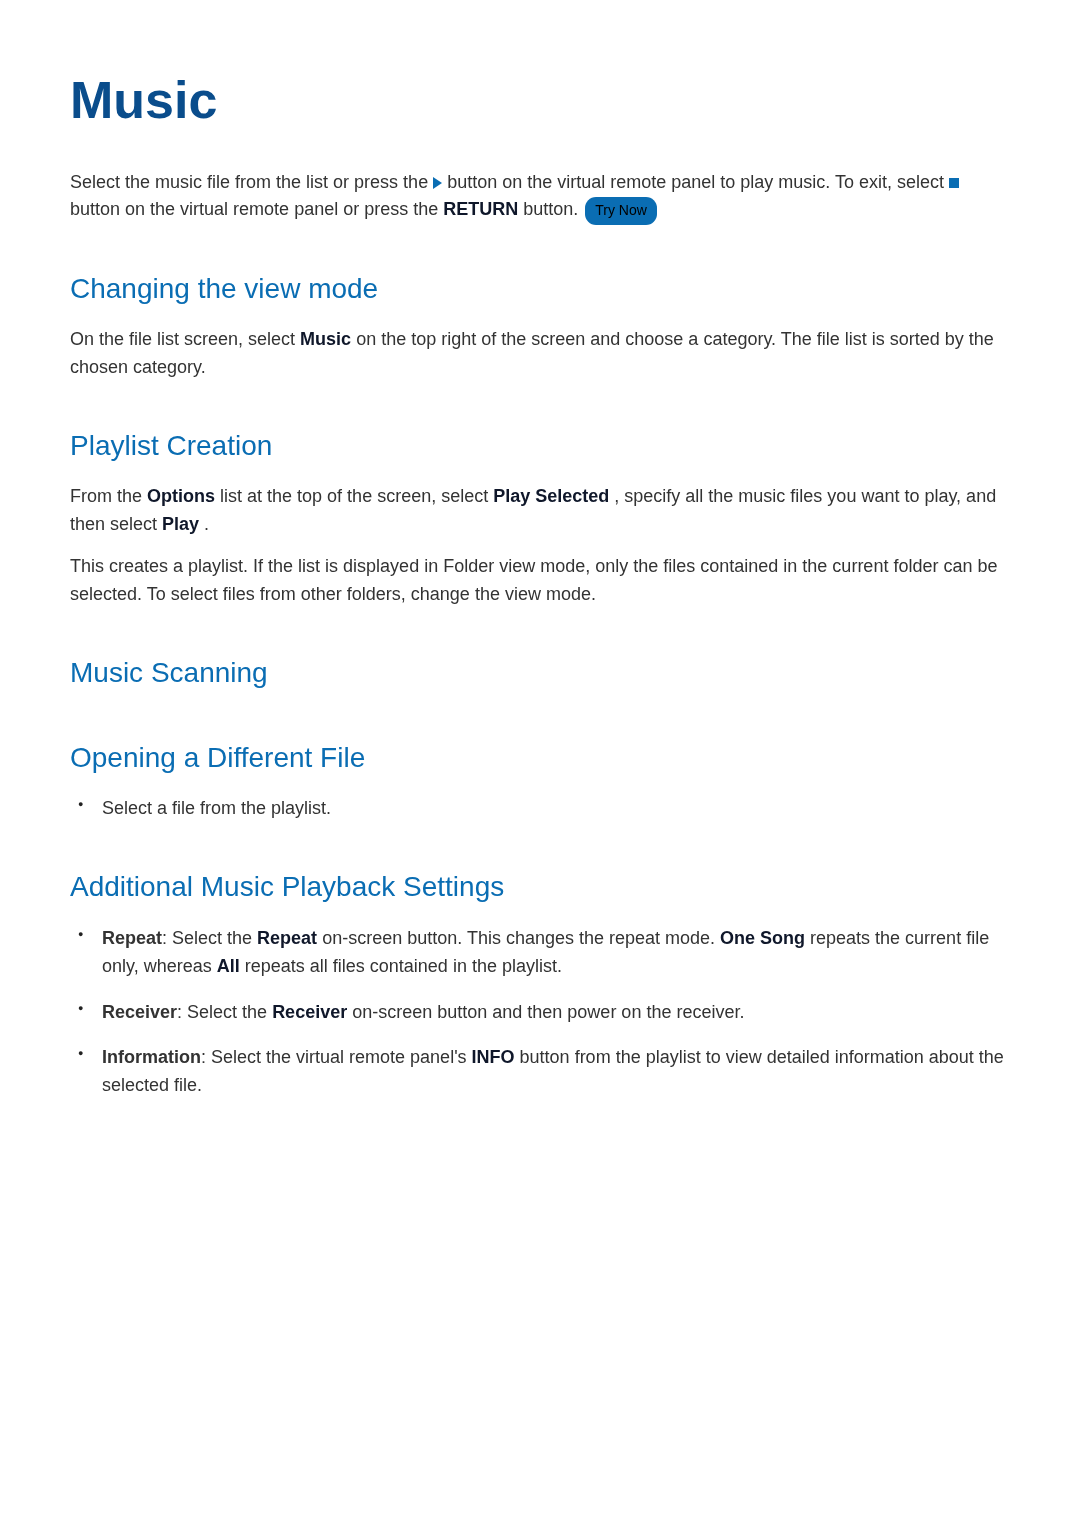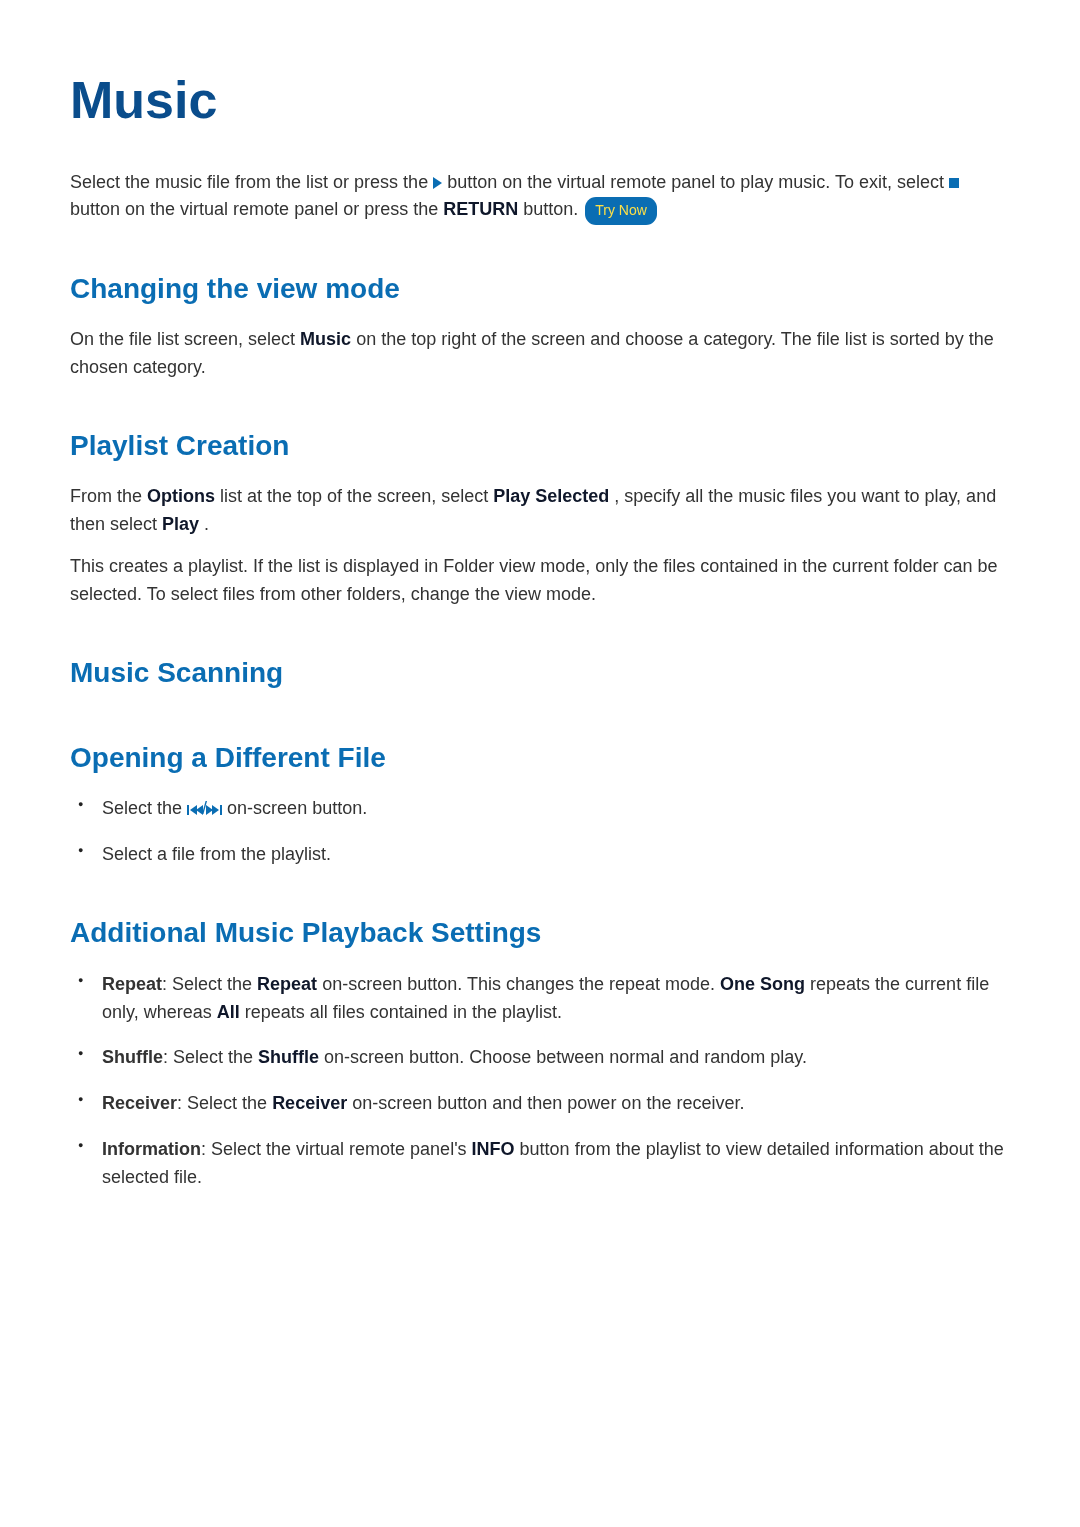--- a/index.html
+++ b/index.html
@@ -13,41 +13,41 @@
     }
     h1.title {
       color: #0a4d8c;
       font-size: 52px;
       font-weight: bold;
       margin-bottom: 28px;
     }
     h2.section {
       color: #0a6db3;
       font-size: 28px;
-      font-weight: bold;
+      font-weight: normal;
       margin-top: 42px;
       margin-bottom: 16px;
     }
     p.para {
       font-size: 18px;
       color: #333;
       margin-bottom: 14px;
     }
     span.highlight {
       color: #0a6db3;
       font-weight: normal;
     }
     span.highlight-bold {
       color: #0f172a;
       font-weight: bold;
     }
     .pill {
       display: inline-block;
       background: #0a6db3;
-      color: #fde047;
+      color: #000000;
       font-size: 14px;
       padding: 3px 10px;
       border-radius: 11px;
       vertical-align: middle;
       margin-left: 2px;
     }
     .icon-play {
       display: inline-block;
       width: 0; height: 0;
       border-top: 6px solid transparent;
@@ -166,35 +166,27 @@
   <span>.</span>
 </p>
 <p class="para">This creates a playlist. If the list is displayed in Folder view mode, only the files contained in the current folder can be selected. To select files from other folders, change the view mode.</p>
 
 <h2 class="section">Music Scanning</h2>
 <ul class="list">
 </ul>
 
 <h2 class="section">Opening a Different File</h2>
 <ul class="list">
-  <li>
-    <span>Select the </span>
-    <span class="bar-l"></span><span class="icon-prev"></span><span class="highlight">/</span><span class="icon-next"></span><span class="bar-r"></span>
-    <span> on-screen button.</span>
-  </li>
   <li>Select a file from the playlist.</li>
 </ul>
 
 <h2 class="section">Additional Music Playback Settings</h2>
 <ul class="list">
   <li>
     <span class="bold">Repeat</span><span>: Select the </span><span class="highlight-bold">Repeat</span><span> on-screen button. This changes the repeat mode. </span><span class="highlight-bold">One Song</span><span> repeats the current file only, whereas </span><span class="highlight-bold">All</span><span> repeats all files contained in the playlist.</span>
-  </li>
-  <li>
-    <span class="bold">Shuffle</span><span>: Select the </span><span class="highlight-bold">Shuffle</span><span> on-screen button. Choose between normal and random play.</span>
   </li>
   <li>
     <span class="bold">Receiver</span><span>: Select the </span><span class="highlight-bold">Receiver</span><span> on-screen button and then power on the receiver.</span>
   </li>
   <li>
     <span class="bold">Information</span><span>: Select the virtual remote panel's </span><span class="highlight-bold">INFO</span><span> button from the playlist to view detailed information about the selected file.</span>
   </li>
 </ul>
 
 </body></html>

